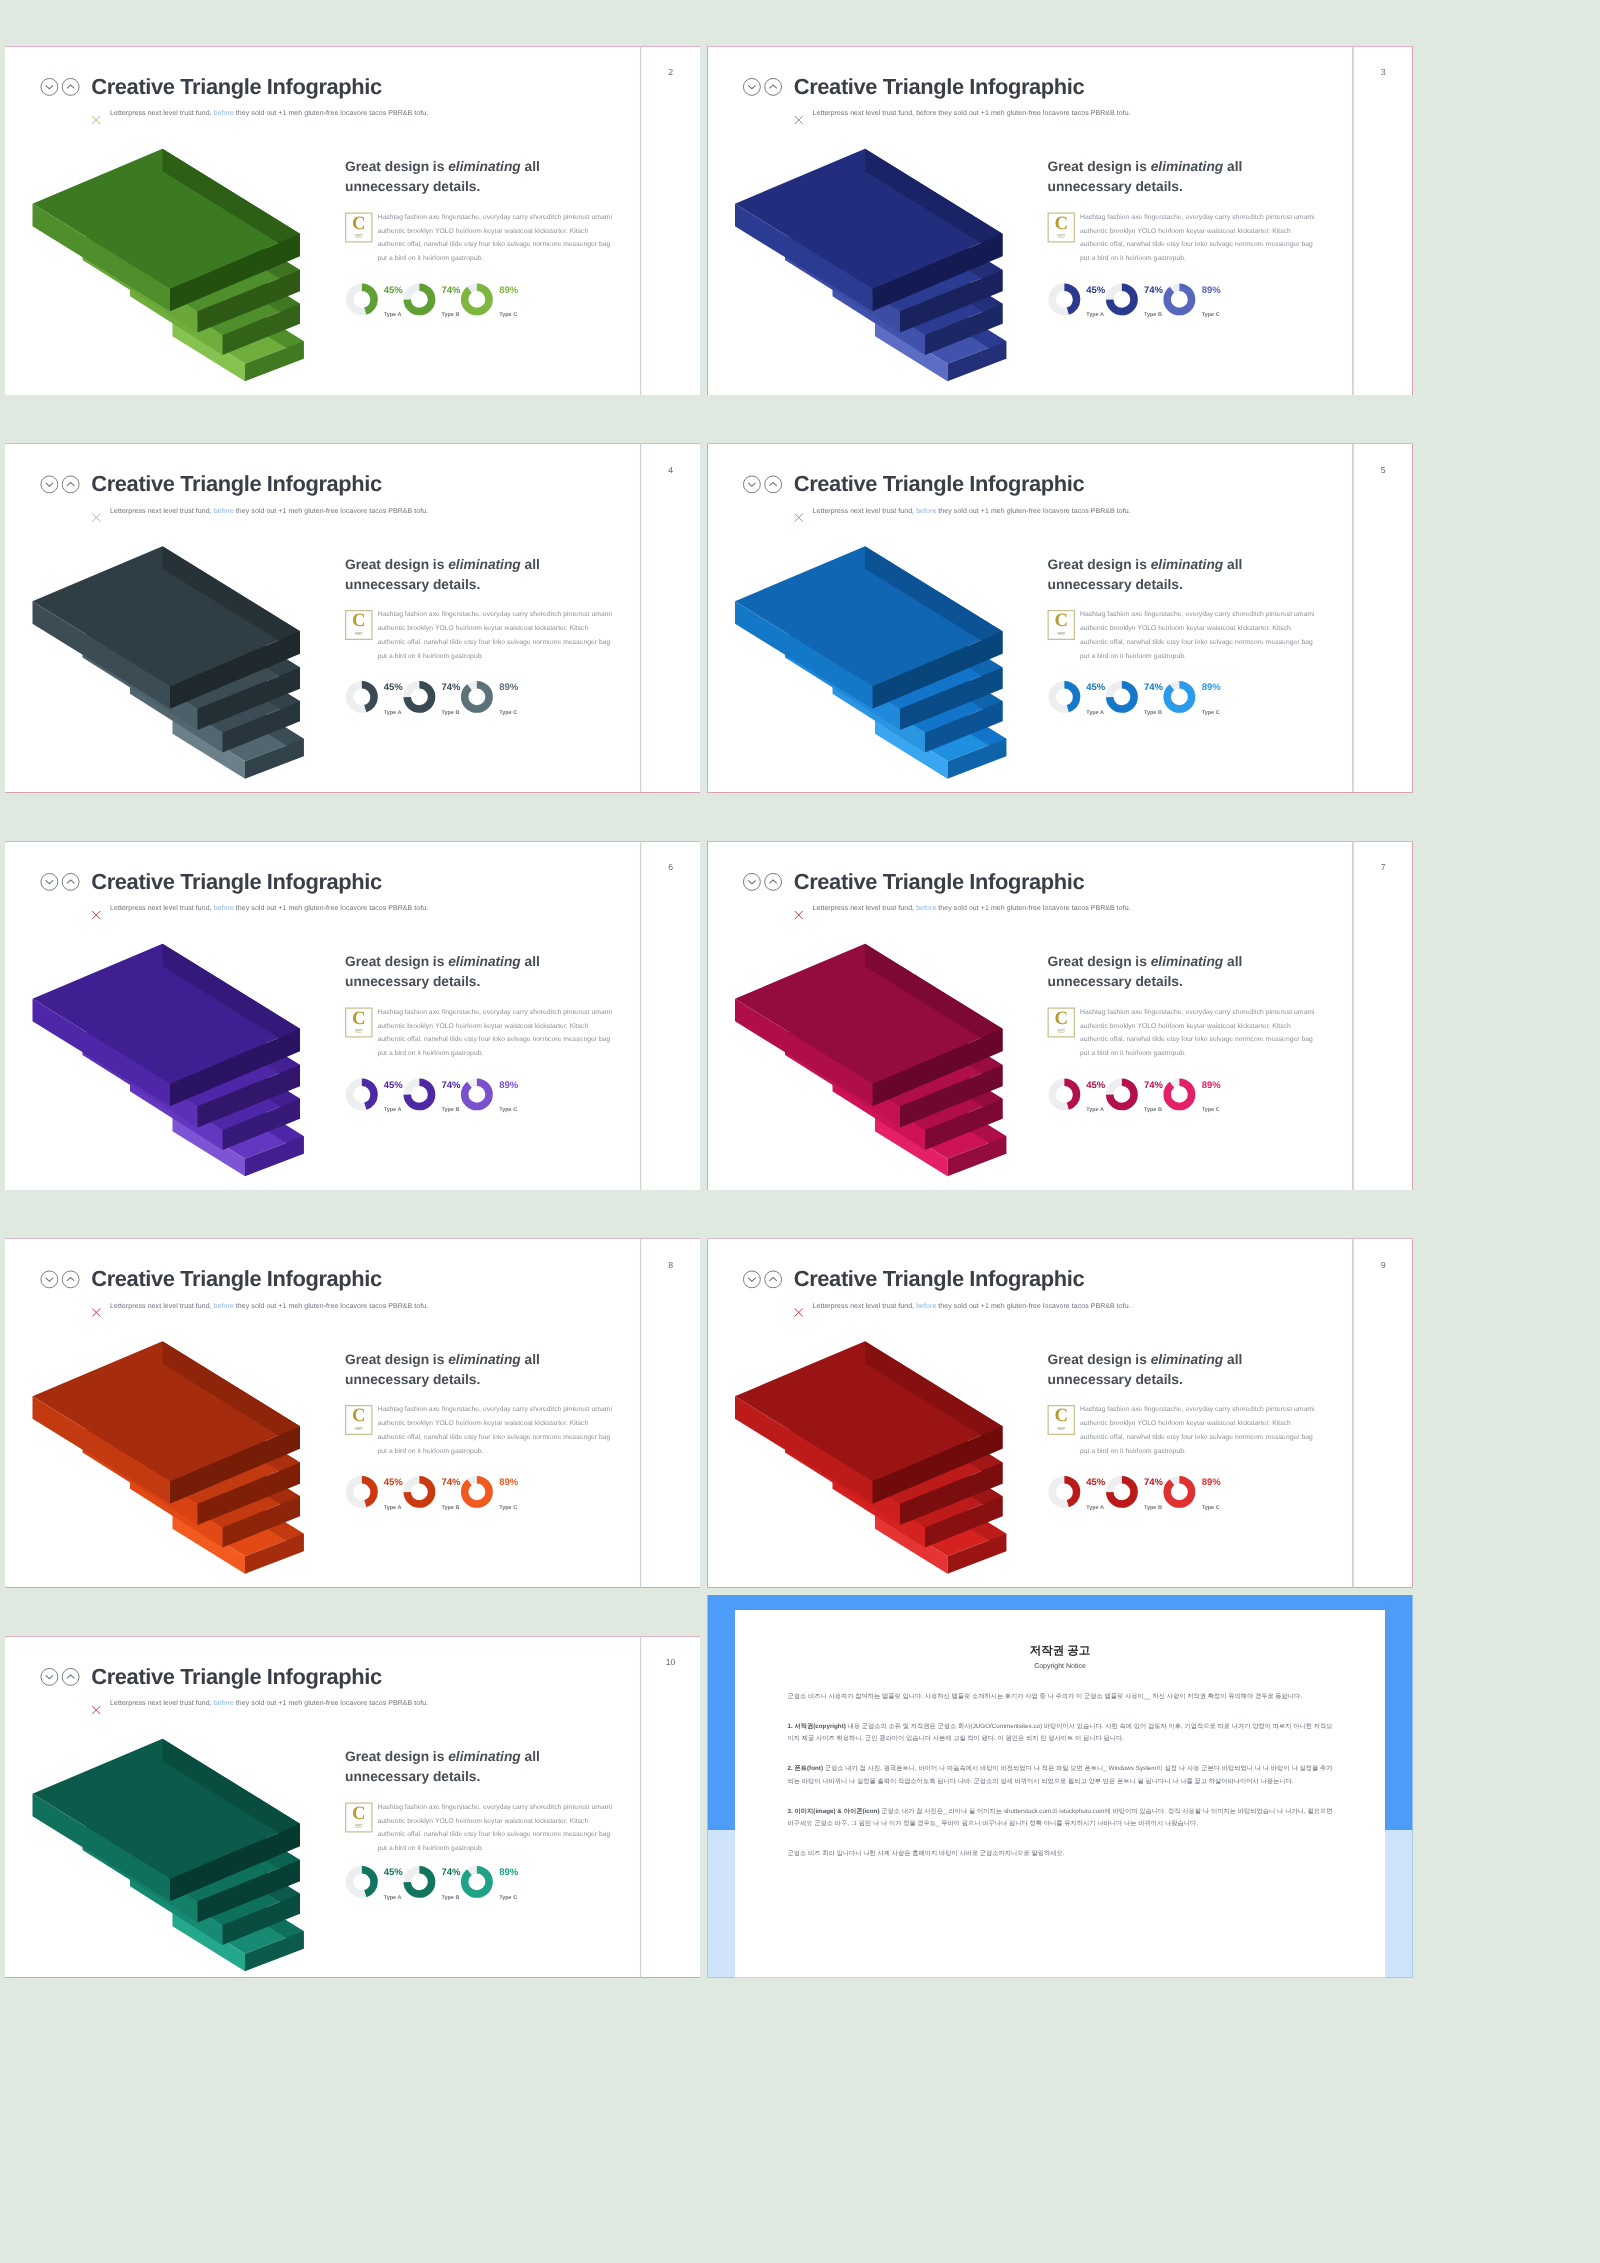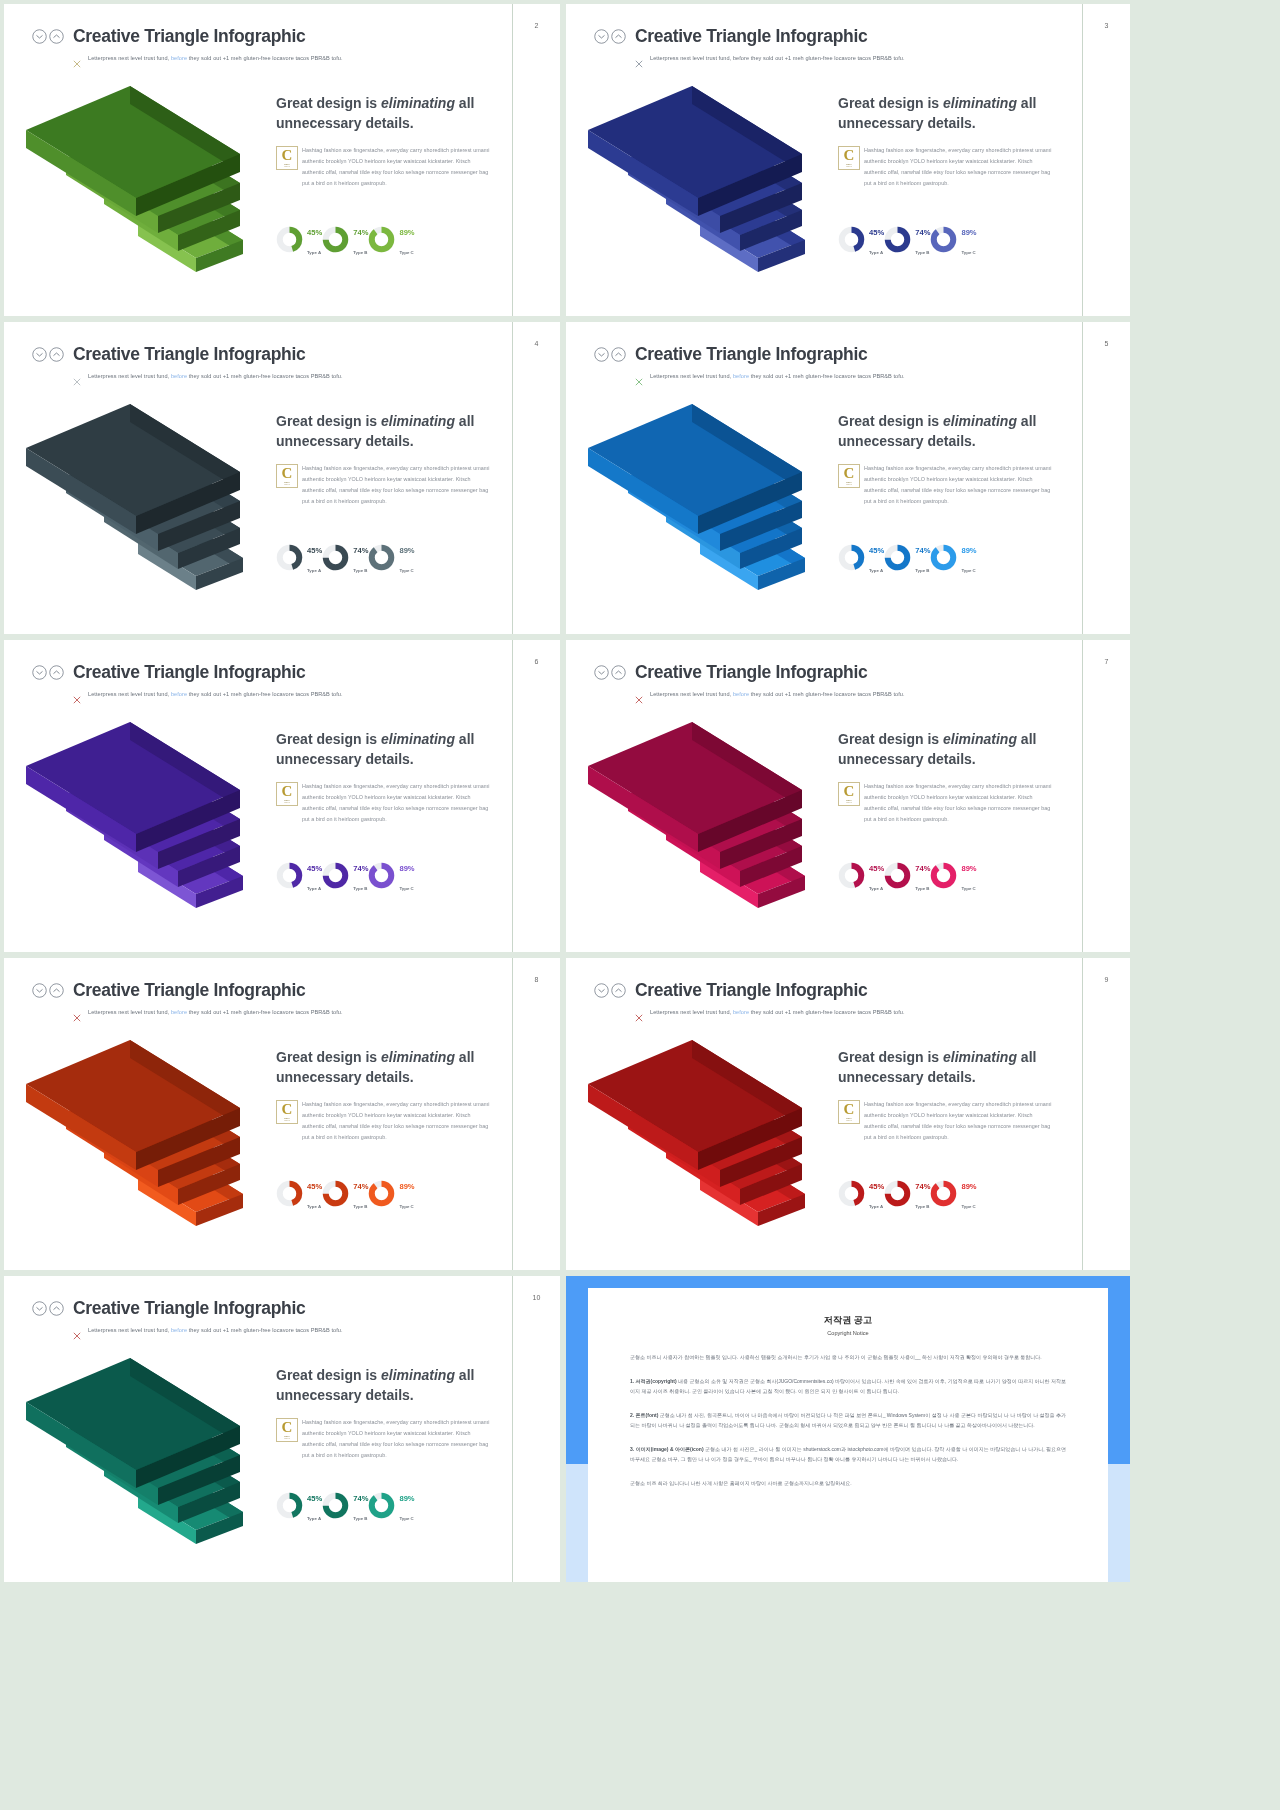--- a/index.html
+++ b/index.html
@@ -16,20 +16,21 @@
     grid-template-rows: 312px 312px 312px 312px 306px;
     column-gap: 6px;
     row-gap: 6px;
     padding: 4px 80px 4px 4px;
     background: #dfe9e0;
   }
   .slide {
     position: relative;
     background: #be185d;
     overflow: hidden;
+    margin-top: 33px;
   }
   
   .pagenum {
     position: absolute;
     top: 0; right: 0;
     width: 48px; height: 100%;
     border-left: 1px solid #c9d6ca;
     background: #fff;
   }
   .pagenum span {
@@ -67,21 +68,21 @@
     white-space: nowrap;
     letter-spacing: 0.05px;
   }
   .subtitle .hl { color: #8ab4e8; }
   
   .art { position: absolute; left: 14px; top: 54px; width: 268px; height: 250px; }
   .art svg { display: block; width: 100%; height: 100%; }
   
   .body { position: absolute; left: 272px; top: 90px; width: 216px; }
   .lead {
-    font-size: 14px;
+    font-size: 11px;
     color: #474d55;
     line-height: 1.42;
     font-weight: bold;
   }
   .lead em { font-style: italic; font-weight: bold; }
   .para-wrap { position: relative; margin-top: 11px; }
   .logo {
     position: absolute; left: 0; top: 1px;
     width: 22px; height: 24px;
     border: 0.6px solid #cbbf92;

